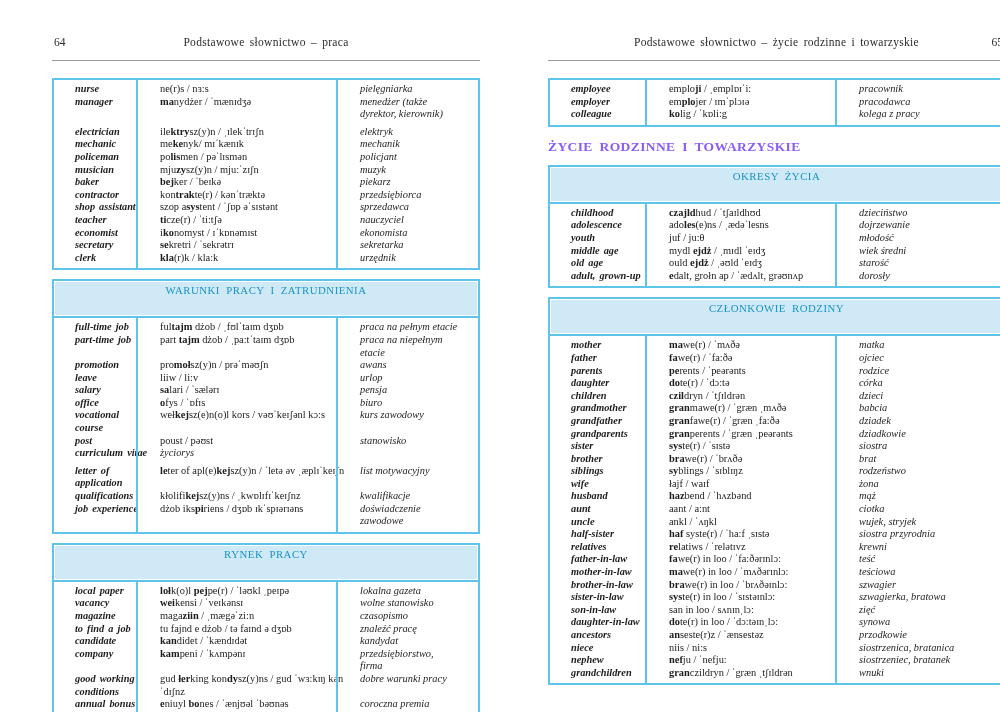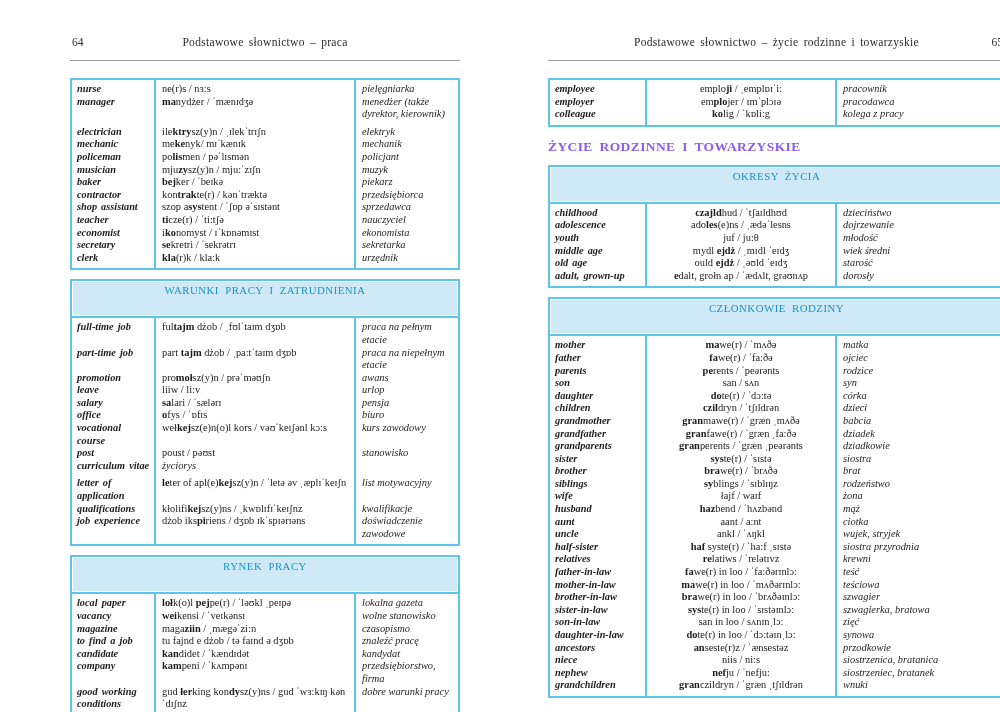--- a/index.html
+++ b/index.html
@@ -11,51 +11,51 @@
   }
   *{margin:0;padding:0;box-sizing:border-box;}
   html,body{background:#ffffff;}
   body{
     width:1000px;height:712px;position:relative;overflow:hidden;
     font-family:"Liberation Serif","DejaVu Serif",serif;
     color:var(--ink);
   }
   .canvas{position:relative;width:1000px;height:712px;background:#fff;}
   .page{position:absolute;top:0;height:712px;}
-  .page-left{left:70px;width:390px;}
+  .page-left{left:52px;width:428px;}
   .page-right{left:548px;width:457px;}
   .pagehead{position:absolute;top:36px;left:0;right:0;height:16px;
     font-size:11.5px;color:#2b2b2b;}
   .pagehead .num{position:absolute;top:0;}
   .page-left .num{left:2px;}
   .page-right .num{right:2px;}
   .pagehead .title{display:block;text-align:center;letter-spacing:.3px;word-spacing:2px;}
   .headrule{position:absolute;top:60px;left:0;right:0;border-top:1px solid var(--rule);}
   .content{position:absolute;top:78px;left:0;right:0;}
   .vtable{border:2px solid var(--border);margin-bottom:9px;background:#fff;}
   .thead{
     background:var(--header-bg);color:var(--accent);
     font-weight:normal;text-align:center;
     font-size:10.8px;letter-spacing:.5px;word-spacing:3px;
     padding:2px 0 19px;margin:1px;border-bottom:0;
   }
   .thead-rule{border-top:2px solid var(--border);margin:0;}
-  .tbody{position:relative;padding:3px 0 4px;}
+  .tbody{position:relative;padding:3px 16px 4px;}
   .vline{position:absolute;top:0;bottom:0;width:2px;background:var(--border);}
   .page-left .v1{left:82px;}
   .page-left .v2{left:282px;}
   .page-right .v1{left:95px;}
   .page-right .v2{left:285px;}
   .trow{display:flex;align-items:flex-start;}
   .cell{line-height:12.6px;}
   .c1{width:82px;font-weight:bold;font-style:italic;font-size:10.3px;
       padding-left:5px;padding-right:3px;word-spacing:1.5px;}
   .page-right .c1{width:95px;}
   .c2{width:200px;font-size:10.4px;padding-left:8px;padding-right:6px;}
-  .page-right .c2{width:190px;text-align:center;}
+  .page-right .c2{width:190px;}
   .c3{flex:1;font-style:italic;font-size:10.4px;padding-left:8px;padding-right:4px;}
   .section-heading{
     margin:12px 0 10px;font-size:13.5px;font-weight:bold;
     letter-spacing:.4px;word-spacing:3px;color:#8b5cf6;
   }
 </style>
 </head>
 <body>
 
 <div class="canvas">
@@ -343,25 +343,20 @@
               <div class="cell c1">father</div>
               <div class="cell c2"><b>fa</b>we(r) / ˈfa:ðə</div>
               <div class="cell c3">ojciec</div>
             </div>
             <div class="trow">
               <div class="cell c1">parents</div>
               <div class="cell c2"><b>pe</b>rents / ˈpeərənts</div>
               <div class="cell c3">rodzice</div>
             </div>
             <div class="trow">
-              <div class="cell c1">son</div>
-              <div class="cell c2">san / sʌn</div>
-              <div class="cell c3">syn</div>
-            </div>
-            <div class="trow">
               <div class="cell c1">daughter</div>
               <div class="cell c2"><b>do</b>te(r) / ˈdɔ:tə</div>
               <div class="cell c3">córka</div>
             </div>
             <div class="trow">
               <div class="cell c1">children</div>
               <div class="cell c2"><b>czil</b>dryn / ˈtʃɪldrən</div>
               <div class="cell c3">dzieci</div>
             </div>
             <div class="trow">

